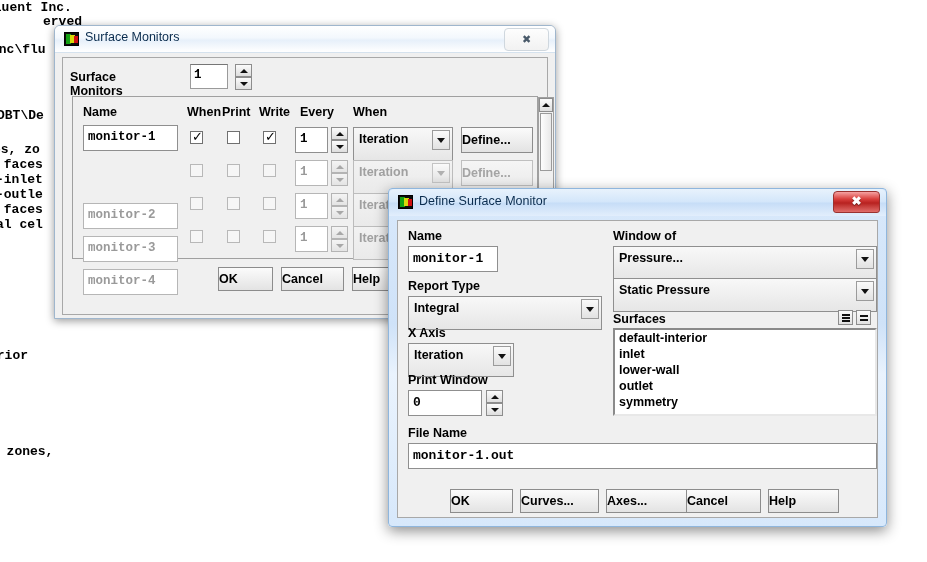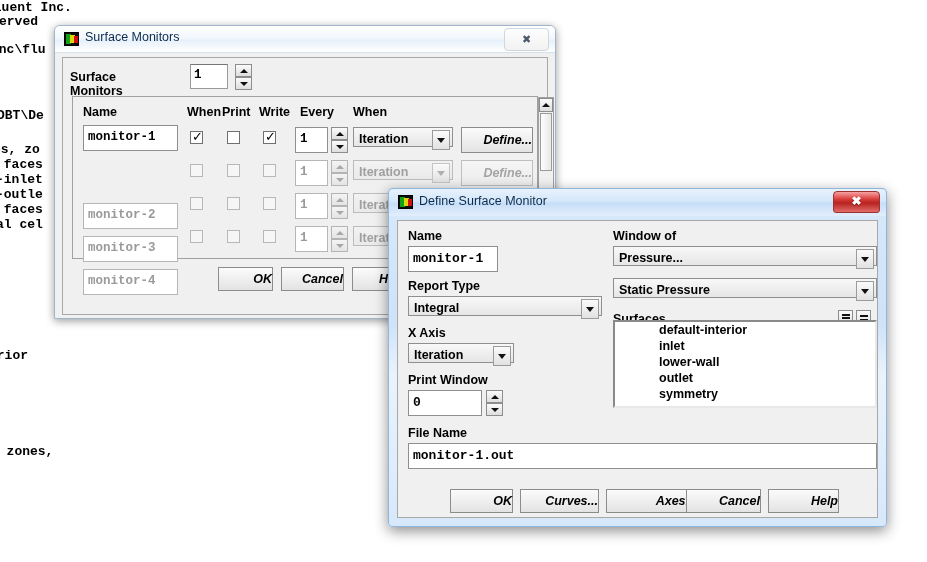--- a/index.html
+++ b/index.html
@@ -256,21 +256,21 @@
     box-sizing: border-box;
     font-family: "Liberation Mono", monospace;
     font-size: 12.5px;
     font-weight: bold;
     color: #000;
     padding: 4px 0 0 4px;
   }
   .every-input.dis { color: #9a9a9a; border-color: #b6b6b6; }
   .combo {
     position: absolute;
-    height: 20px;
+    height: 34px;
     background: linear-gradient(to bottom, #f8f8f8, #e6e6e6);
     border: 1px solid #8f8f8f;
     box-sizing: border-box;
     cursor: pointer;
   }
   .combo .txt {
     position: absolute;
     left: 5px; top: 4px;
     font-size: 12.5px;
     font-weight: bold;
@@ -298,24 +298,23 @@
   .combo.dis .dd i { border-top-color: #b0b0b0; }
 
   .btn {
     position: absolute;
     background: linear-gradient(to bottom, #fbfbfb, #e3e3e3);
     border: 1px solid #8c8c8c;
     box-sizing: border-box;
     font-size: 12.5px;
     font-weight: bold;
     color: #000;
-    text-align: right;
+    text-align: left;
     cursor: pointer;
     font-family: "Liberation Sans", sans-serif;
-    font-style: italic;
   }
   .btn.dis { color: #a4a4a4; border-color: #bfbfbf; background: linear-gradient(to bottom, #f5f5f5, #ececec); }
 
   #sm-btnrow .btn { height: 24px; top: 0; line-height: 22px; }
 
   
   #dsm-window {
     position: absolute;
     left: 388px;
     top: 188px;
@@ -423,21 +422,21 @@
   }
   #dsm-btnrow .btn { height: 24px; top: 0; line-height: 22px; }
 </style>
 </head>
 <body>
 
 <div id="root">
 
   <div id="console-layer">
       <div class="console-text" style="left: -14px; top: 0px;">Fluent Inc.</div>
-      <div class="console-text" style="left: -1px; top: 14px;">erved</div>
+      <div class="console-text" style="left: -1px; top: 14px; padding-left: 44px;">erved</div>
       <div class="console-text" style="left: -9px; top: 42px;">Inc\flu</div>
       <div class="console-text" style="left: -3px; top: 108px;">DBT\De</div>
       <div class="console-text" style="left: -7px; top: 142px;">es, zo</div>
       <div class="console-text" style="left: -4px; top: 157px;"> faces</div>
       <div class="console-text" style="left: -4px; top: 172px;">-inlet</div>
       <div class="console-text" style="left: -4px; top: 187px;">-outle</div>
       <div class="console-text" style="left: -4px; top: 202px;"> faces</div>
       <div class="console-text" style="left: -4px; top: 217px;">al cel</div>
       <div class="console-text" style="left: -11px; top: 348px;">erior</div>
       <div class="console-text" style="left: -9px; top: 444px;">n zones,</div>
@@ -653,21 +652,21 @@
       <div class="listbtn" style="left:440px; top:89px;">
         <span class="l" style="top:3px; width:8px;"></span>
         <span class="l" style="top:6px; width:8px;"></span>
         <span class="l" style="top:9px; width:8px;"></span>
       </div>
       <div class="listbtn" style="left:458px; top:89px;">
         <span class="l" style="top:4px; width:8px;"></span>
         <span class="l" style="top:8px; width:8px;"></span>
       </div>
 
-      <div id="surfaces-list" style="left:215px; top:99px; width:264px; height:88px;padding-left:40px;">
+      <div id="surfaces-list" style="left:215px; top:107px; width:264px; height:88px;">
           <div class="item">default-interior</div>
           <div class="item">inlet</div>
           <div class="item">lower-wall</div>
           <div class="item">outlet</div>
           <div class="item">symmetry</div>
         </div>
 
       <div class="lbl" style="left:10px; top:205px;">File Name</div>
       <div class="txtfield" style="left:10px; top:222px; width:469px; height:26px;">monitor-1.out</div>
 

